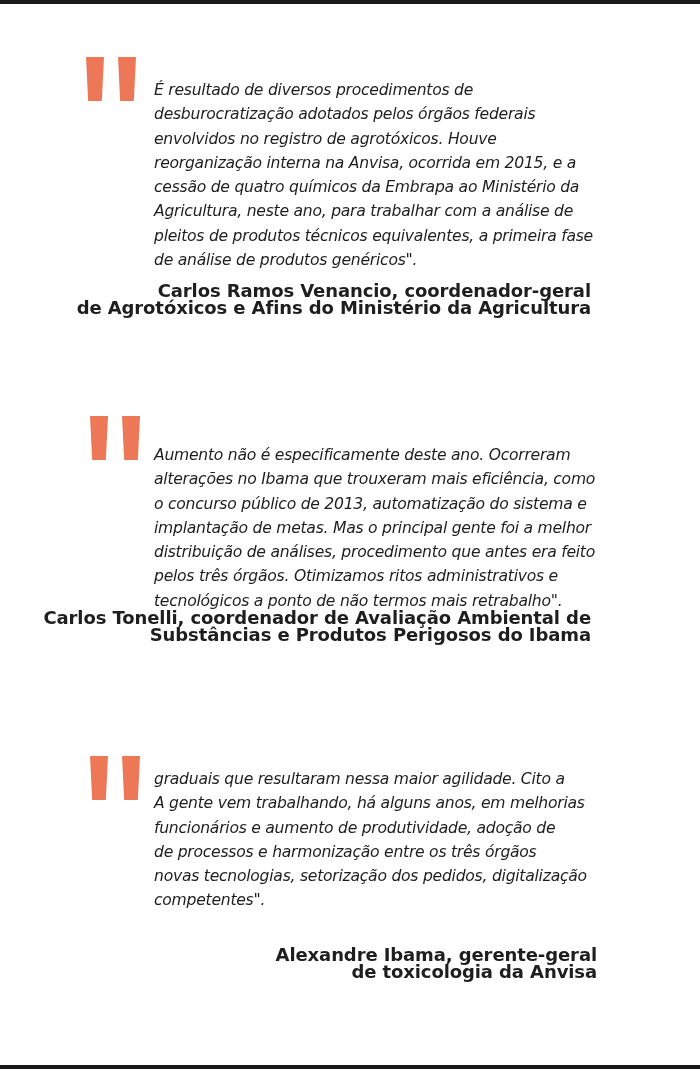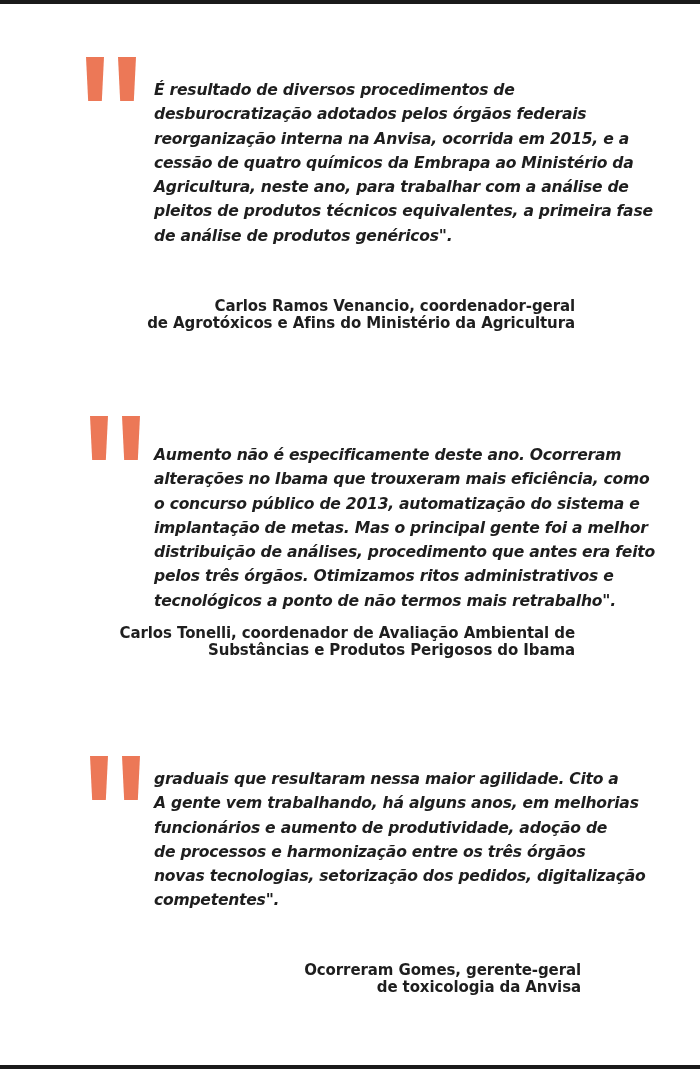--- a/index.html
+++ b/index.html
@@ -12,44 +12,45 @@
     .rule.bottom { top: 1065px; }
     .qmark { position: absolute; width: 50px; height: 44px; }
     .qmark span {
       position: absolute; top: 0; width: 18px; height: 44px; background: #ec7857;
       clip-path: polygon(0 0, 100% 0, 88% 100%, 12% 100%);
     }
     .qmark span.l { left: 0; }
     .qmark span.r { left: 32px; }
     .qtext {
       position: absolute; left: 154px; width: 460px; margin: 0;
-      font-family: "DejaVu Sans", sans-serif; font-style: italic; font-weight: 700;
+      font-family: "DejaVu Sans", sans-serif; font-style: italic; font-weight: 400;
       font-size: 15.6px; line-height: 24.3px; color: #1e1e1e; letter-spacing: -0.25px;
     }
     .qtext .ln { display: block; white-space: nowrap; }
     .attr {
-      position: absolute; right: 100px; text-align: right; margin: 16px;
+      position: absolute; right: 100px; text-align: right; margin: 0;
       font-family: "DejaVu Sans", sans-serif; font-weight: bold;
-      font-size: 15px; line-height: 17px; color: #1e1e1e; letter-spacing: -0.1px;
+      font-size: 18px; line-height: 17px; color: #1e1e1e; letter-spacing: -0.1px;
     }
     .attr .ln { display: block; white-space: nowrap; }
   </style>
 </head>
 <body>
 
 <div class="rule top"></div>
 
 <div>
   <div class="qmark" style="left:86px; top:57px;">
     <span class="l" style="background: rgb(236, 120, 87);"></span>
       <span class="r" style="background: rgb(236, 120, 87);"></span>
   </div>
   <p class="qtext" style="top:78px;">
     <span class="ln">É resultado de diversos procedimentos de</span>
     <span class="ln">desburocratização adotados pelos órgãos federais</span>
+    <span class="ln">envolvidos no registro de agrotóxicos. Houve</span>
     <span class="ln">reorganização interna na Anvisa, ocorrida em 2015, e a</span>
     <span class="ln">cessão de quatro químicos da Embrapa ao Ministério da</span>
     <span class="ln">Agricultura, neste ano, para trabalhar com a análise de</span>
     <span class="ln">pleitos de produtos técnicos equivalentes, a primeira fase</span>
     <span class="ln">de análise de produtos genéricos".</span>
   </p>
   <p class="attr" style="top:282px; right:109px;">
     <span class="ln">Carlos Ramos Venancio, coordenador-geral</span>
     <span class="ln">de Agrotóxicos e Afins do Ministério da Agricultura</span>
   </p>
@@ -82,18 +83,18 @@
   </div>
   <p class="qtext" style="top:767px;">
     <span class="ln">graduais que resultaram nessa maior agilidade. Cito a</span>
     <span class="ln">A gente vem trabalhando, há alguns anos, em melhorias</span>
     <span class="ln">funcionários e aumento de produtividade, adoção de</span>
     <span class="ln">de processos e harmonização entre os três órgãos</span>
     <span class="ln">novas tecnologias, setorização dos pedidos, digitalização</span>
     <span class="ln">competentes".</span>
   </p>
   <p class="attr" style="top:946px; right:103px;">
-    <span class="ln">Ocorreram Gomes, gerente-geral</span>
+    <span class="ln">Alexandre Ibama, gerente-geral</span>
     <span class="ln">de toxicologia da Anvisa</span>
   </p>
 </div>
 
 <div class="rule bottom"></div>
 
 </body></html>

